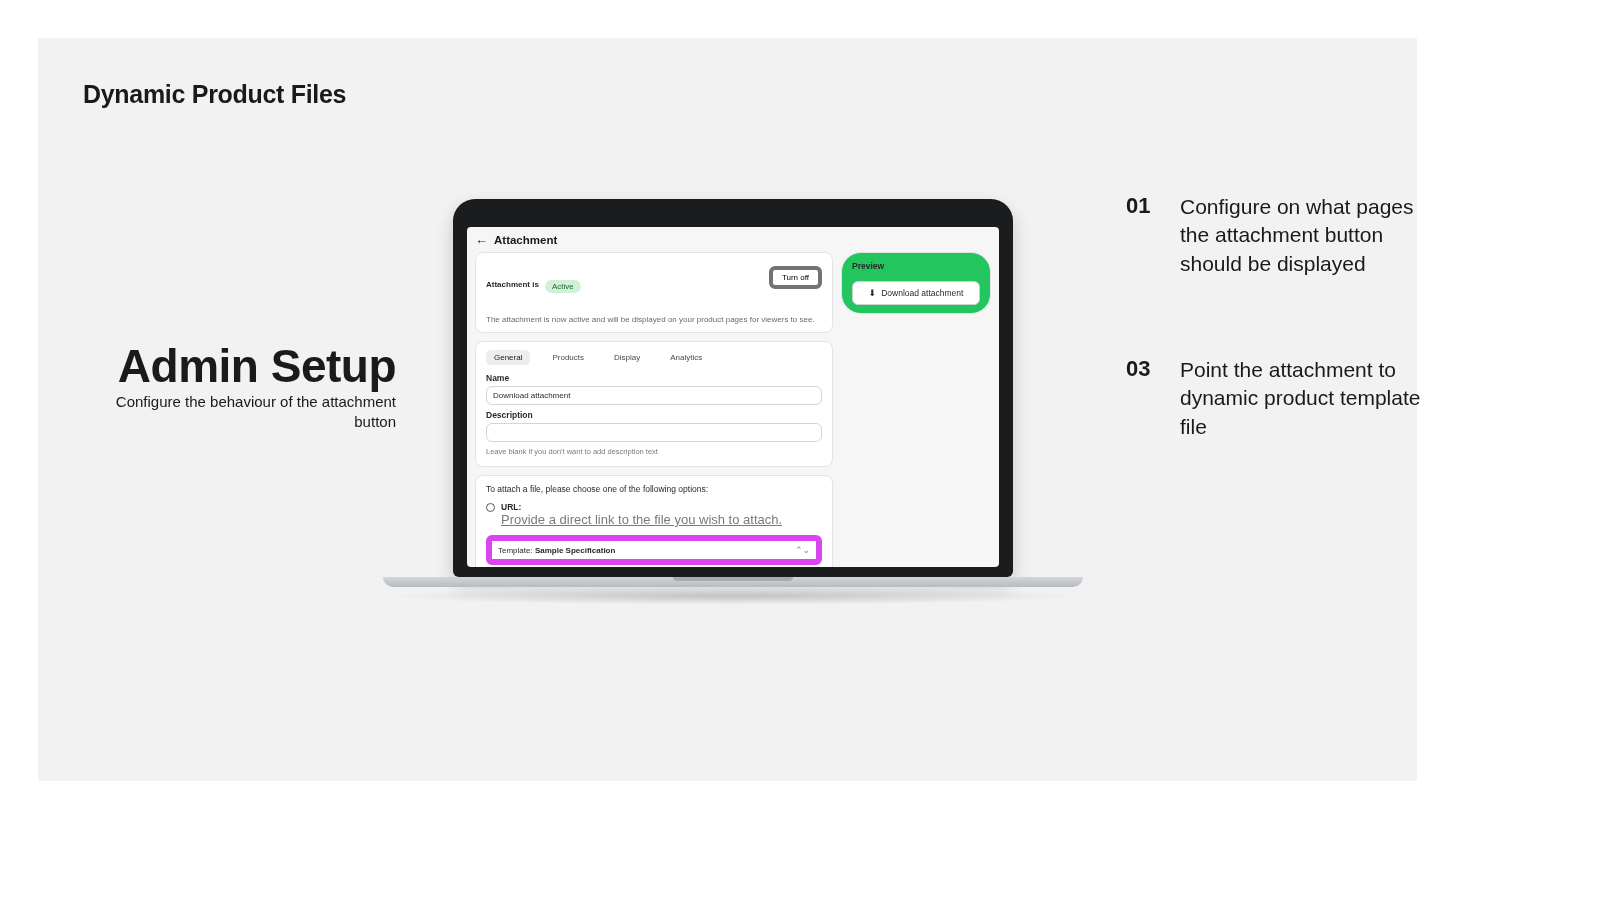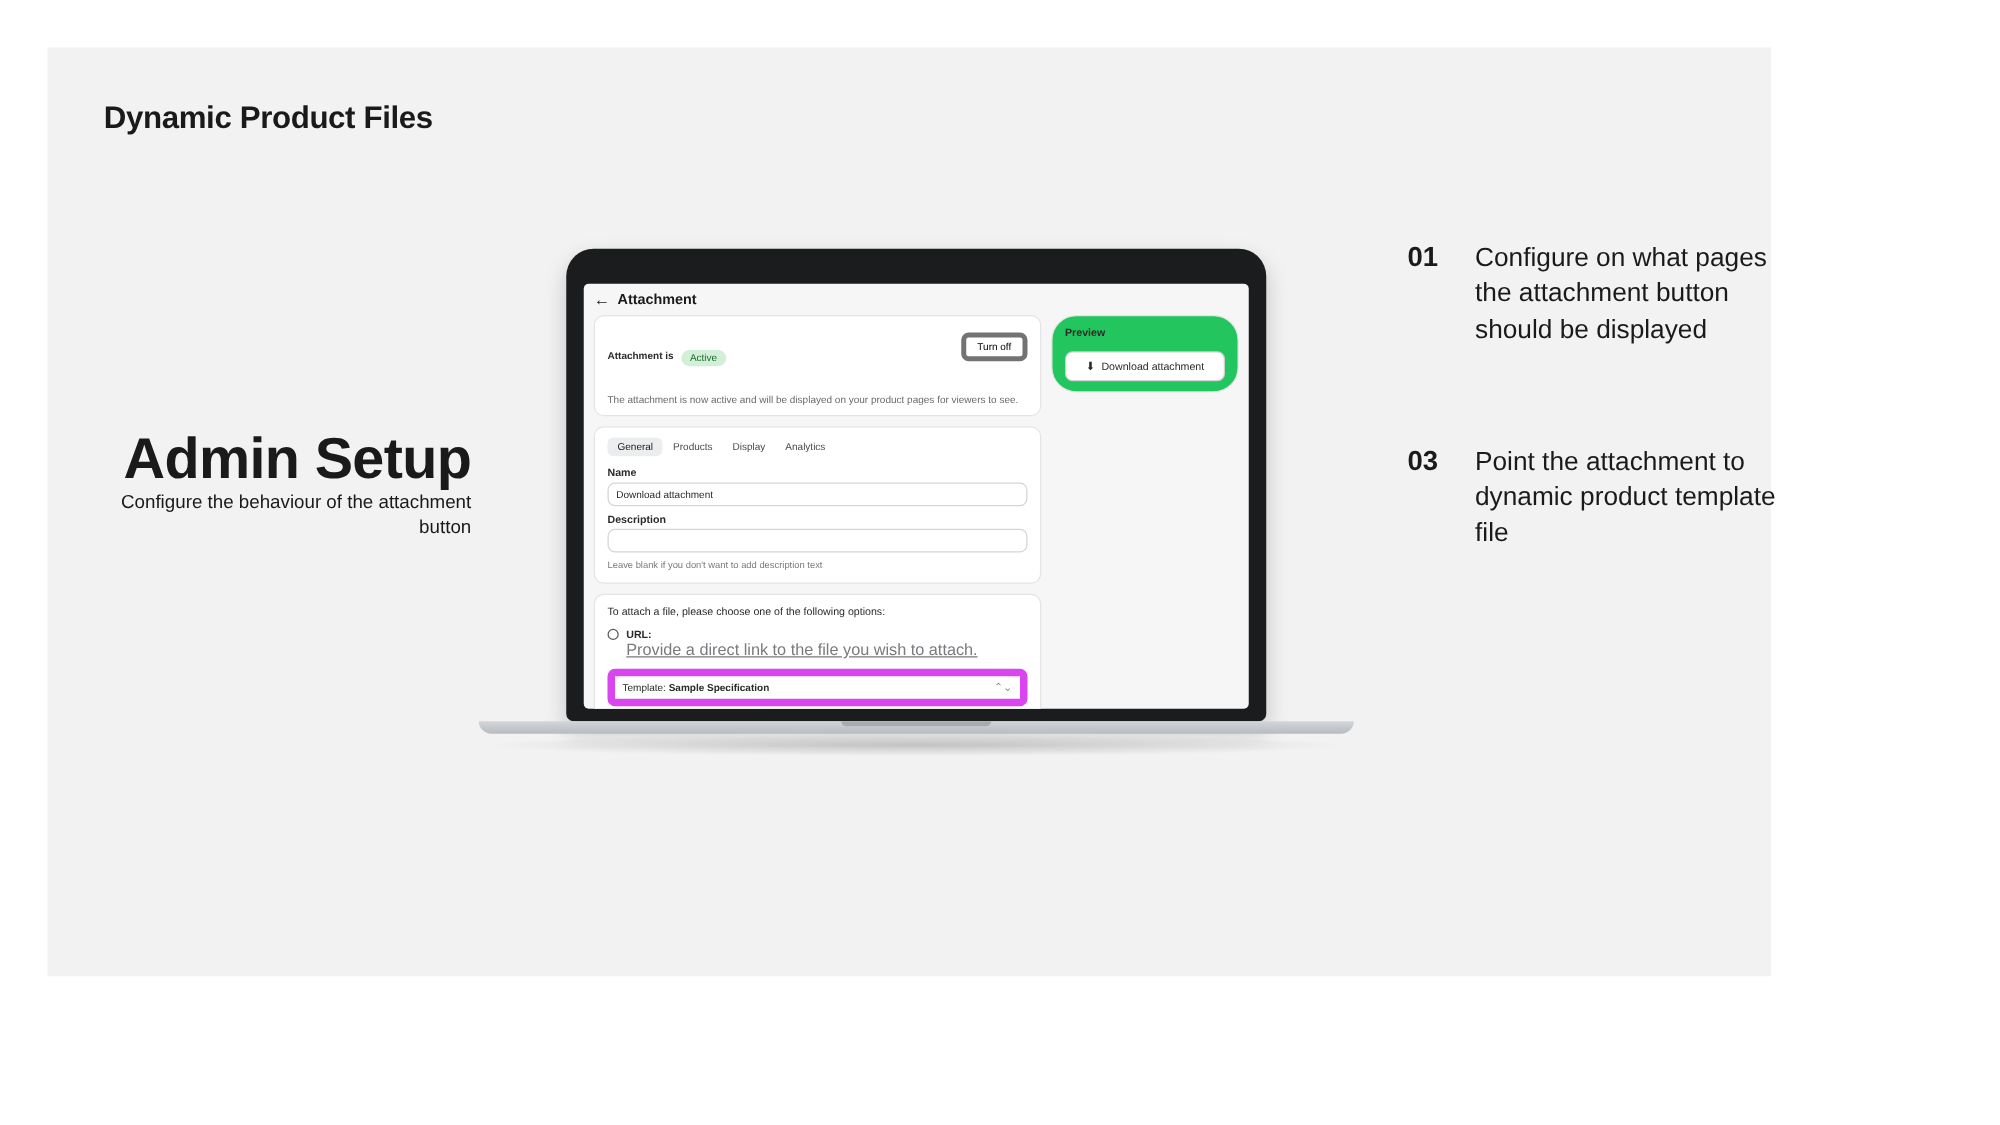--- a/index.html
+++ b/index.html
@@ -13,21 +13,21 @@
   }
   .brand {
     position: absolute;
     left: 45px; top: 42px;
     font-weight: 800;
     font-size: 25px;
     letter-spacing: -0.3px;
   }
   .left-copy {
     position: absolute;
-    left: 44px; top: 303px;
+    left: 63px; top: 303px;
     width: 295px;
     text-align: right;
   }
   .left-copy h1 {
     font-weight: 800;
     font-size: 46px;
     letter-spacing: -0.5px;
     line-height: 1.1;
   }
   .left-copy p {
@@ -132,21 +132,21 @@
     border-radius: 6px;
     font-size: 8px;
     cursor: pointer;
   }
   .status-desc {
     margin-top: 22px;
     font-size: 8px;
     color: #6a6a6e;
   }
   .tabs {
-    display: flex; gap: 0;
+    display: flex; gap: 14px;
     margin-bottom: 8px;
     font-size: 8px;
     align-items: center;
   }
   .tab { padding: 3px 8px; border-radius: 5px; color: #4a4a4c; cursor: pointer; }
   .tab.active { background: #ecedee; color: #1a1a1a; font-weight: 500; }
   .form-label { font-weight: 600; margin-bottom: 3px; font-size: 8.5px; }
   .input {
     width: 100%;
     border: 1px solid #d5d5d9;

